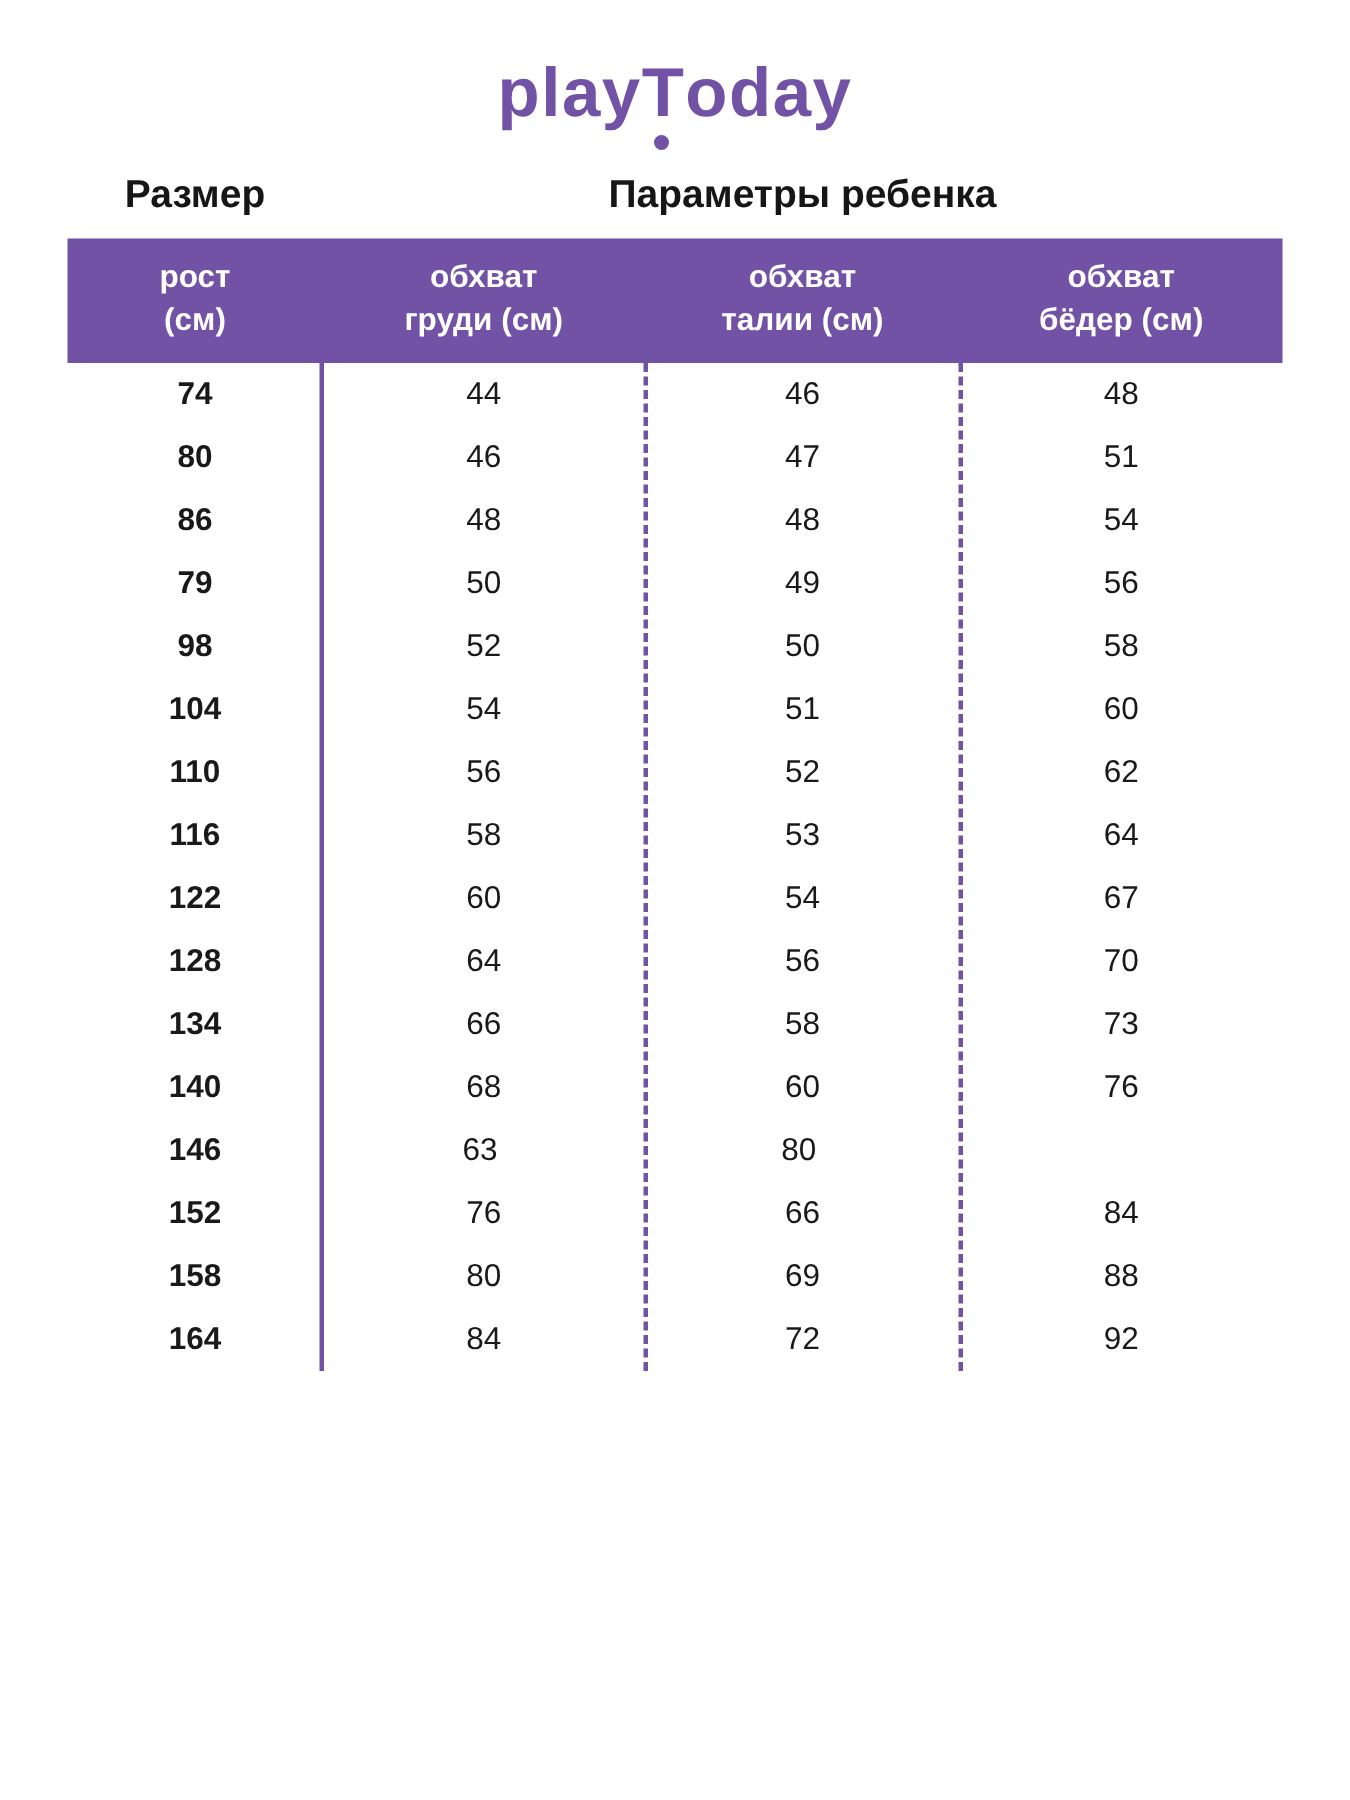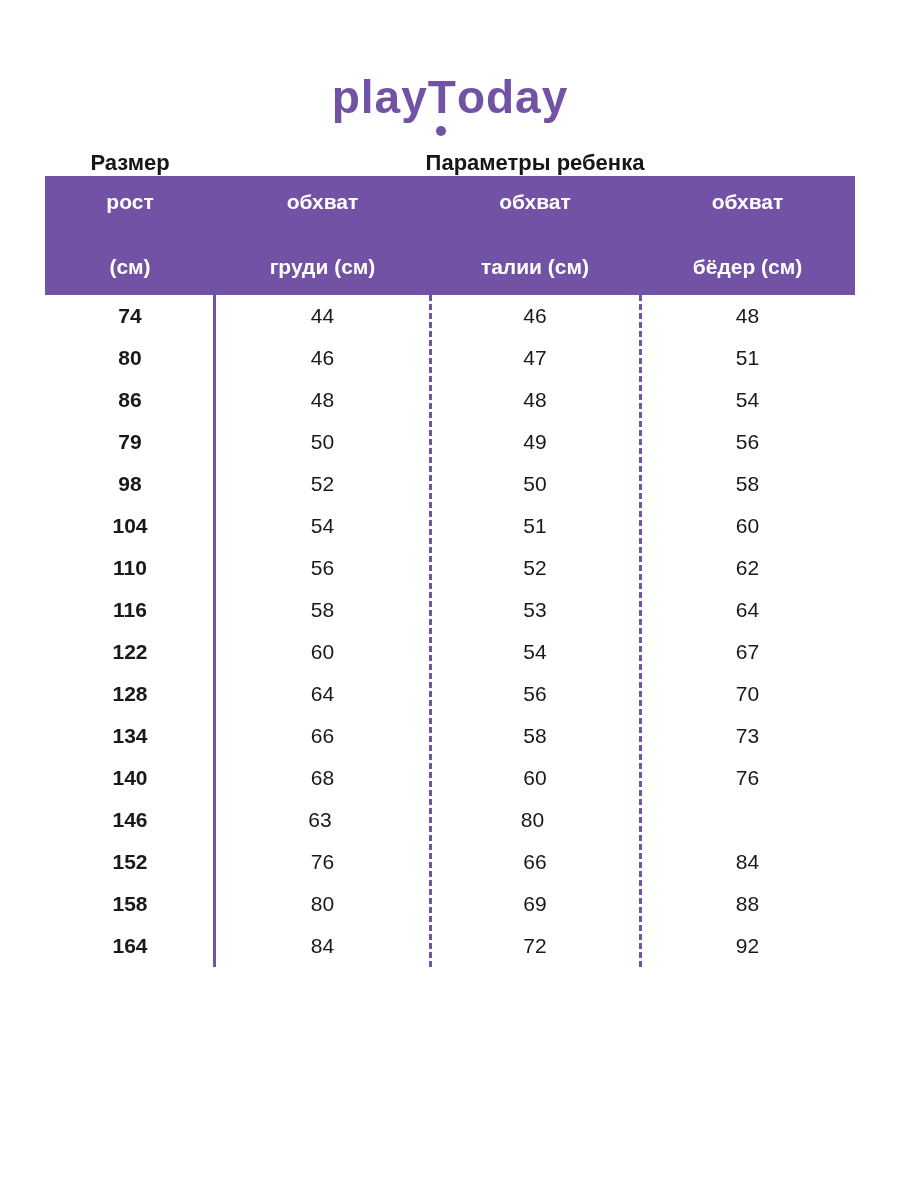--- a/index.html
+++ b/index.html
@@ -4,51 +4,51 @@
 <style>
   :root { --purple: #7152a5; --ink: #161616; }
   * { box-sizing: border-box; }
   html, body { margin: 0; padding: 0; background: #ffffff; }
   .page {
     width: 900px; height: 1200px; background: #fff; overflow: hidden;
     font-family: "Liberation Sans", sans-serif; color: var(--ink);
   }
 
   
-  .logo-wrap { padding-top: 70px; text-align: center; }
+  .logo-wrap { padding-top: 34px; text-align: center; }
   .logo {
     display: inline-block; font-size: 46px; font-weight: bold;
     color: var(--purple); letter-spacing: 1px;
   }
   .logo .t-part { position: relative; display: inline-block; }
   .logo .t-dot {
     position: absolute; left: 8px; bottom: -12px;
     width: 10px; height: 10px; border-radius: 50%; background: var(--purple);
   }
 
   
   .title {
     margin-top: 36px; text-align: center; font-weight: bold;
     font-size: 23px; line-height: 1.5; letter-spacing: 0.4px;
     color: #101010; white-space: pre-wrap;
   }
 
   
   .table-wrap { width: 810px; margin: 26px auto 0; }
 
-  .group-row { display: flex; font-weight: bold; font-size: 22px; }
+  .group-row { display: flex; font-weight: bold; font-size: 26px; margin-bottom: 14px; }
   .group-size { width: 170px; text-align: center; }
   .group-params { width: 640px; text-align: center; }
 
   .purple-head {
     display: flex; background: var(--purple); color: #fff;
     font-weight: bold; font-size: 21px; text-align: center;
     padding: 11px 0 13px; line-height: 1.4;
   }
-  .hc { display: flex; flex-direction: column; justify-content: center; gap: 36px; }
+  .hc { display: flex; flex-direction: column; justify-content: center; }
 
   .c0 { width: 170px; }
   .c1 { width: 215px; }
   .c2 { width: 210px; }
   .c3 { width: 215px; }
 
   .tbody { position: relative; }
   .vline { position: absolute; top: 0; bottom: 0; }
   .vline.solid { left: 168px; width: 3px; background: var(--purple); }
   .vline.dashed { width: 0; border-left: 3px dashed var(--purple); }

